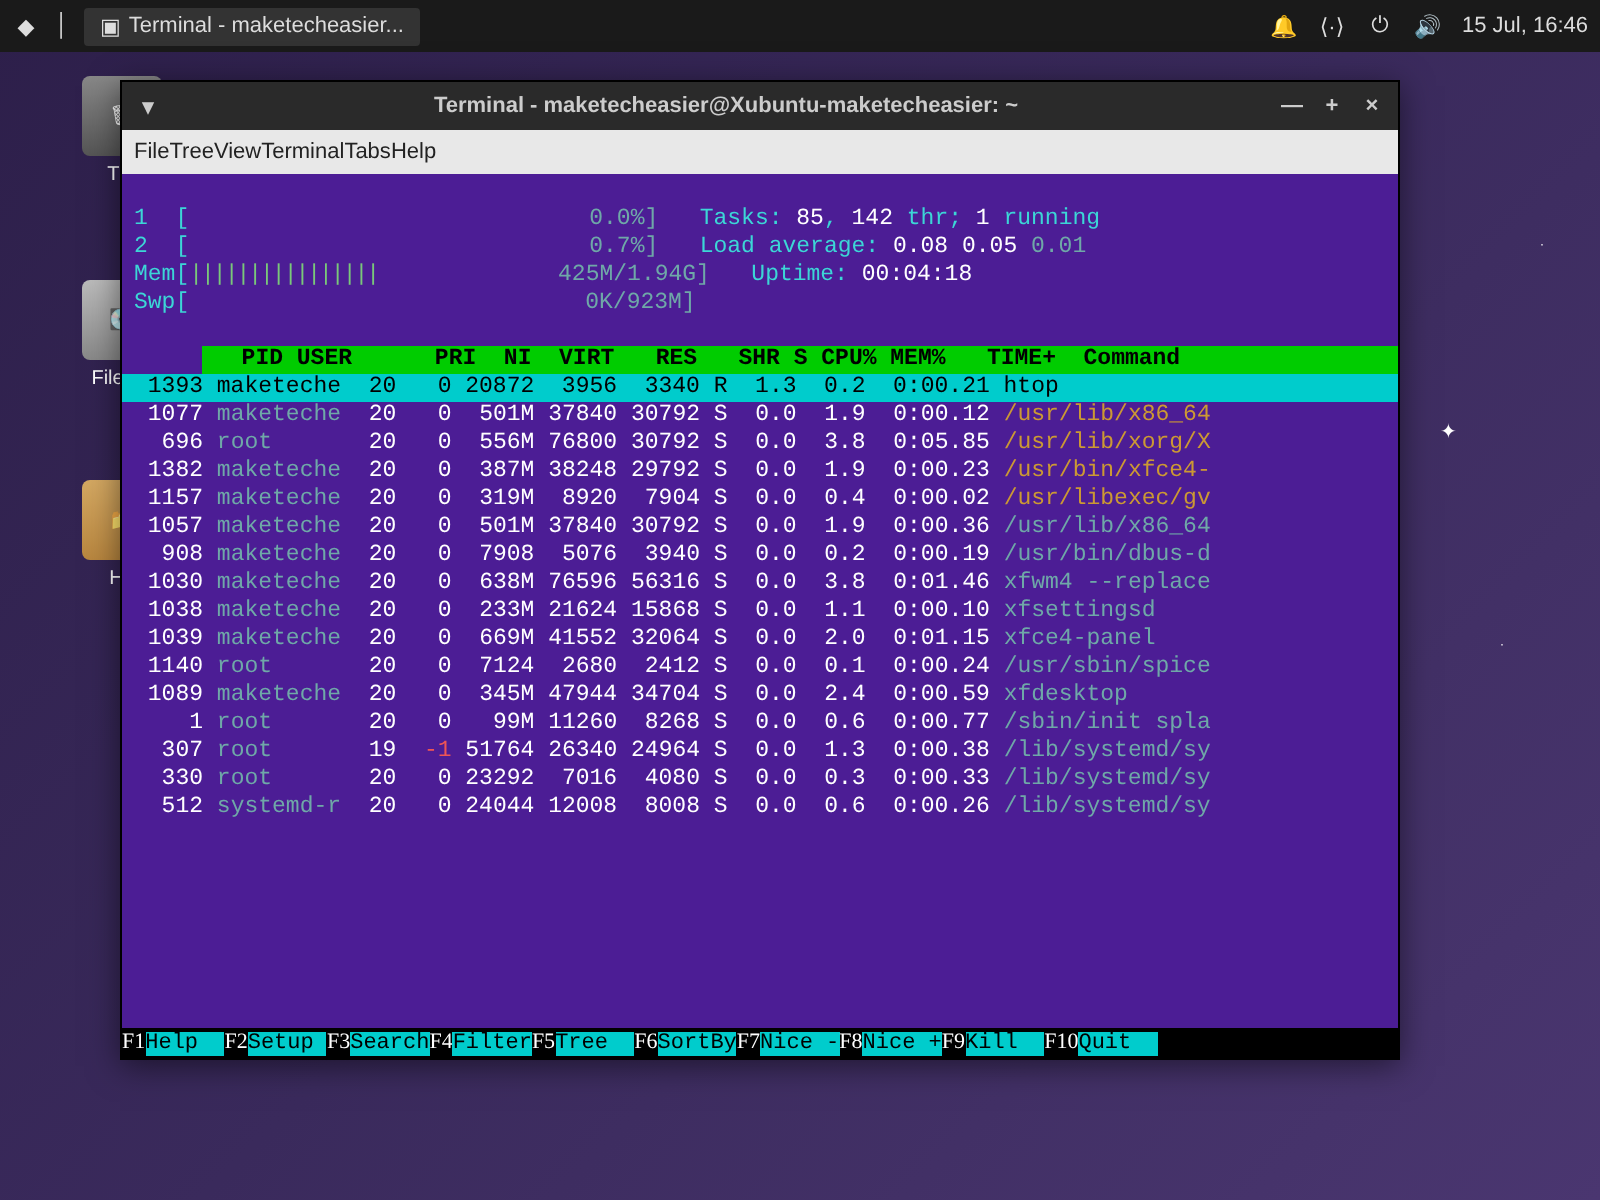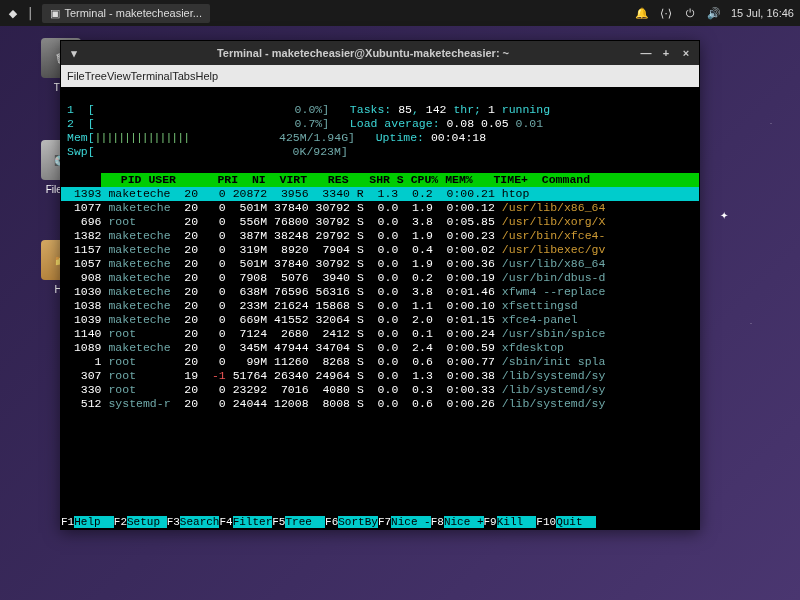--- a/index.html
+++ b/index.html
@@ -50,21 +50,21 @@
 .win-btn { width: 14px; height: 14px; display: flex; align-items: center; justify-content: center; color: #ccc; cursor: pointer; }
 .menubar {
   height: 22px; background: #e8e8e8; color: #222;
   display: flex; align-items: center; padding: 0 6px;
   font-size: 11px; 
 }
 .menubar span { cursor: pointer; }
 
 .term-body {
   height: calc(100% - 46px);
-  background: #000000;
+  background: #4c1d95;
   font-family: "Courier New", monospace;
   font-size: 11.5px; line-height: 14px;
   color: #ccc; overflow: hidden;
   padding: 2px 0 0 0;
   position: relative;
 }
 .term-line { white-space: pre; padding: 0 6px; }
 .cyan { color: #3cd6d6; }
 .white { color: #fff; }
 .teal { color: #6fa8a8; }
@@ -73,21 +73,21 @@
 .green { color: #7ac87a; }
 
 .header-row { background: #00cc00; color: #000; font-weight: bold; padding: 0 6px; white-space: pre; margin-left: 40px; }
 .sel-row { background: #00cccc; color: #000; padding: 0 6px; white-space: pre; }
 .proc-row { padding: 0 6px; white-space: pre; }
 
 .footer {
   position: absolute; bottom: 0; left: 0; right: 0;
   background: #000; white-space: pre; padding: 0; font-size: 11px;
 }
-.footer .fkey { color: #fff; }
+.footer .fkey { color: #fff; font-family: Liberation Serif, serif; }
 .footer .flabel { background: #00cccc; color: #000; }
 .bars span { letter-spacing: -1px; }
 </style>
 </head>
 <body>
 
 <div class="star" style="left:720px; top:210px;">✦</div>
 <div class="star" style="left:750px; top:320px; font-size:6px;">·</div>
 <div class="star" style="left:770px; top:120px; font-size:6px;">·</div>
 

